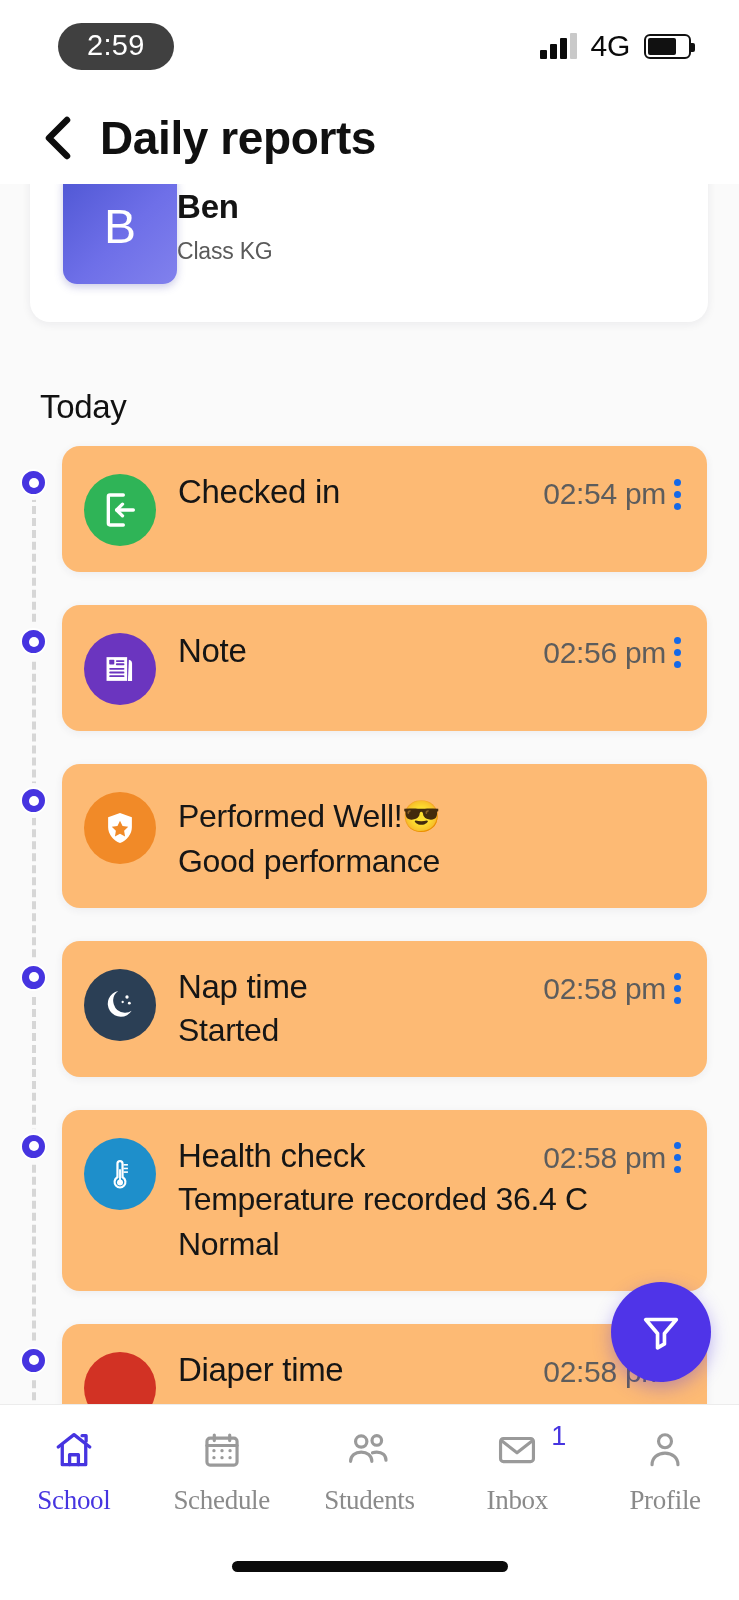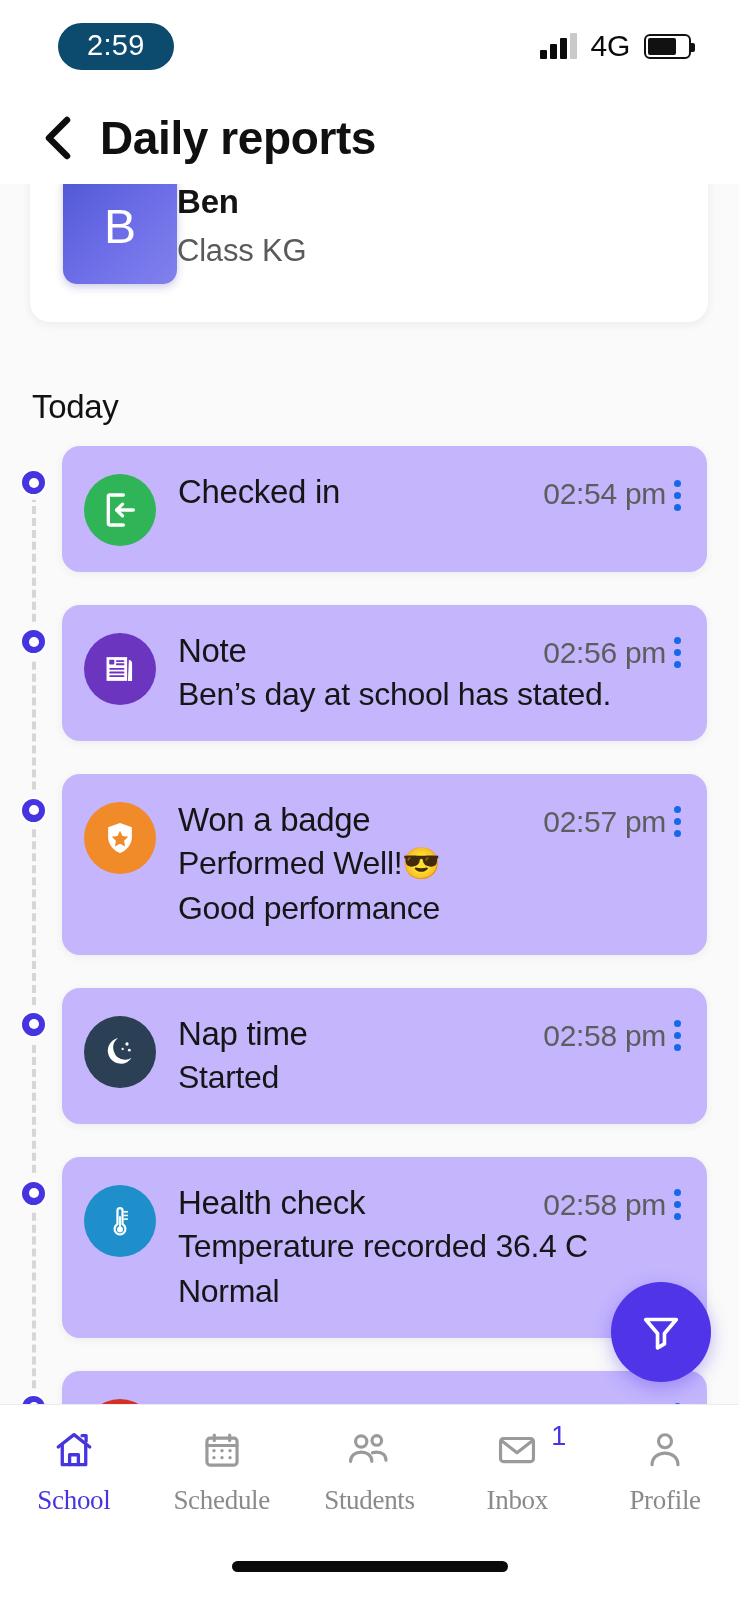--- a/index.html
+++ b/index.html
@@ -28,21 +28,21 @@
     width: 739px;
     height: 92px;
     display: flex;
     align-items: center;
     justify-content: space-between;
     padding: 0 48px 0 58px;
     background: #ffffff;
     z-index: 40;
   }
   .clock-pill {
-    background: #0c4a6e;
+    background: #404040;
     color: #ffffff;
     font-size: 29px;
     font-weight: 500;
     border-radius: 24px;
     padding: 8px 29px 10px 29px;
     letter-spacing: 0.3px;
     line-height: 1;
   }
   .status-right {
     display: flex;
@@ -154,29 +154,29 @@
     line-height: 1;
   }
   .student-meta { padding-bottom: 2px;}
   .student-name {
     font-size: 33px;
     font-weight: 700;
     color: #141414;
     letter-spacing: -0.2px;
   }
   .student-class {
-    font-size: 31px;
+    font-size: 23px;
     color: #5a5a5a;
     margin-top: 12px;
     letter-spacing: -0.2px;
   }
 
   .today-label {
     position: absolute;
-    top: 204px; left: 32px;
+    top: 204px; left: 40px;
     font-size: 33px;
     font-weight: 500;
     color: #111;
     letter-spacing: -0.3px;
   }
 
   
   .timeline-wrap {
     position: absolute;
     top: 262px; left: 0;
@@ -208,21 +208,21 @@
     display:flex; align-items:center; justify-content:center;
     z-index: 3;
   }
   .tl-dot::after {
     content:"";
     width: 10px; height: 10px;
     border-radius: 50%;
     background: #ffffff;
   }
   .card {
-    background: #c4b5fd;
+    background: #fdba74;
     border-radius: 18px;
     box-shadow: 0 2px 9px rgba(40,40,70,0.065);
     padding: 26px 24px 26px 22px;
     display: flex;
     align-items: flex-start;
     min-height: 112px;
   }
   .ic {
     width: 72px; height: 72px;
     border-radius: 50%;
@@ -402,21 +402,21 @@
           <div class="ic" style="background:#2FB457">
             <svg width="40" height="40" viewBox="0 0 24 24" fill="none" stroke="#fff" stroke-width="2" stroke-linecap="round" stroke-linejoin="round">
               <path d="M14 3H6a1 1 0 0 0-1 1v16a1 1 0 0 0 1 1h8"></path>
               <path d="M20 12H10"></path>
                 <path d="M13.5 8.5 10 12l3.5 3.5"></path>
             </svg>
           </div>
           <div class="card-body">
             <div class="row-top">
               <div class="ev-title">Checked in</div>
-              <div style="display:flex;align-items:flex-end">
+              <div style="display:flex;align-items:center">
                 <div class="ev-time">02:54 pm</div>
                 <div class="kebab">
                     <i></i>
                     <i></i>
                     <i></i>
                   </div>
               </div>
             </div>
           </div>
         </div>
@@ -442,46 +442,34 @@
               <div class="ev-title">Note</div>
               <div style="display:flex;align-items:flex-start">
                 <div class="ev-time">02:56 pm</div>
                 <div class="kebab">
                     <i></i>
                     <i></i>
                     <i></i>
                   </div>
               </div>
             </div>
-            <div class="ev-sub">Ben’s day at school has stated.</div>
           </div>
         </div>
       </div>
 
       <div class="event">
         <div class="tl-dot"></div>
         <div class="card">
           <div class="ic" style="background:#F18A28">
             <svg width="38" height="38" viewBox="0 0 24 24">
               <path d="M12 2.5 4.5 5.2v6.1c0 4.6 3.2 8.3 7.5 10.2 4.3-1.9 7.5-5.6 7.5-10.2V5.2z" fill="#fff"></path>
               <path d="m12 7.4 1.6 3.3 3.6.5-2.6 2.5.6 3.6-3.2-1.7-3.2 1.7.6-3.6-2.6-2.5 3.6-.5z" fill="#F18A28"></path>
             </svg>
           </div>
           <div class="card-body">
-            <div class="row-top">
-              <div class="ev-title">Won a badge</div>
-              <div style="display:flex;align-items:flex-start">
-                <div class="ev-time">02:57 pm</div>
-                <div class="kebab">
-                    <i></i>
-                    <i></i>
-                    <i></i>
-                  </div>
-              </div>
-            </div>
             <div class="ev-sub"><span>Performed Well!</span><span class="emoji">😎</span></div>
             <div class="ev-sub">Good performance</div>
           </div>
         </div>
       </div>
 
       <div class="event">
         <div class="tl-dot"></div>
         <div class="card">
           <div class="ic" style="background:#2B3F55">

